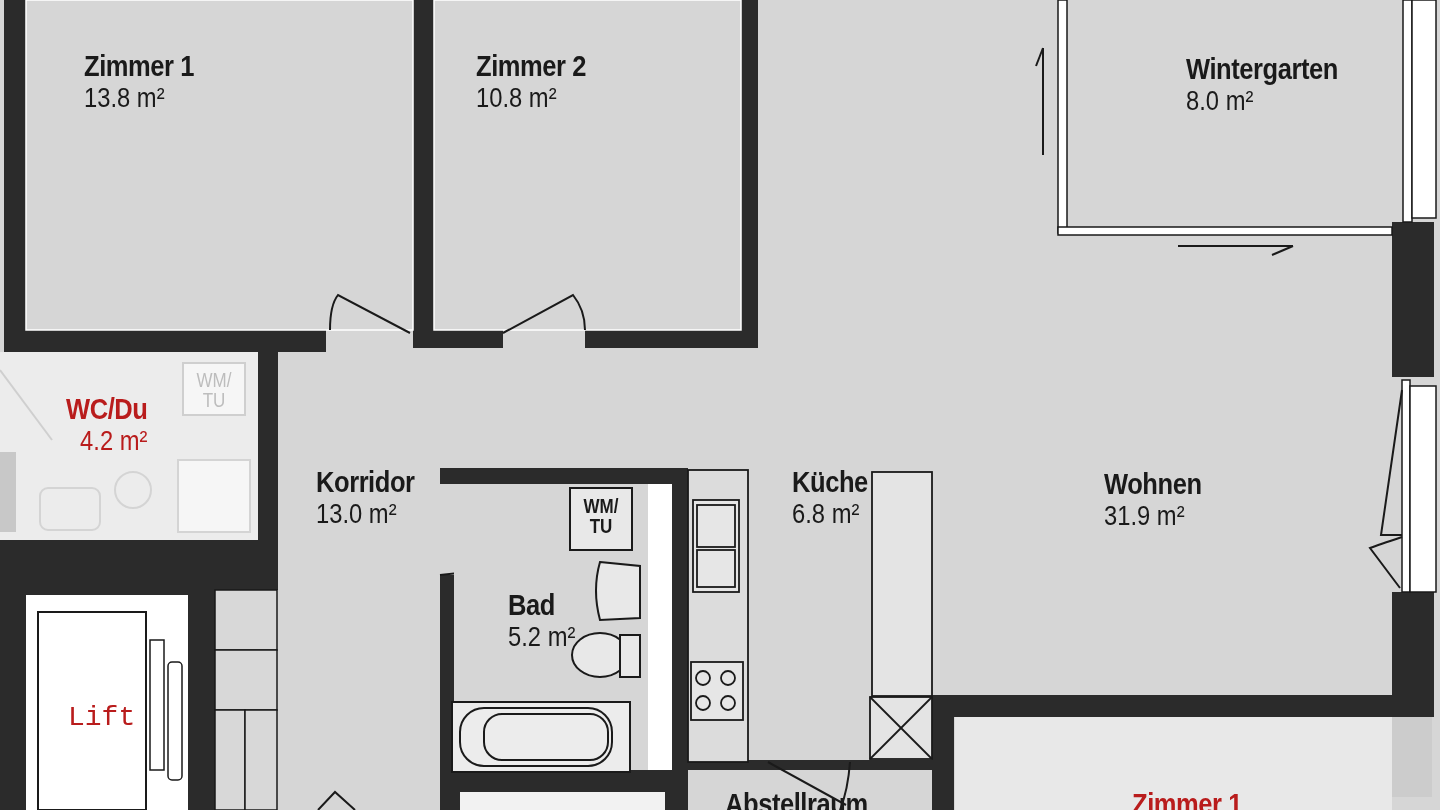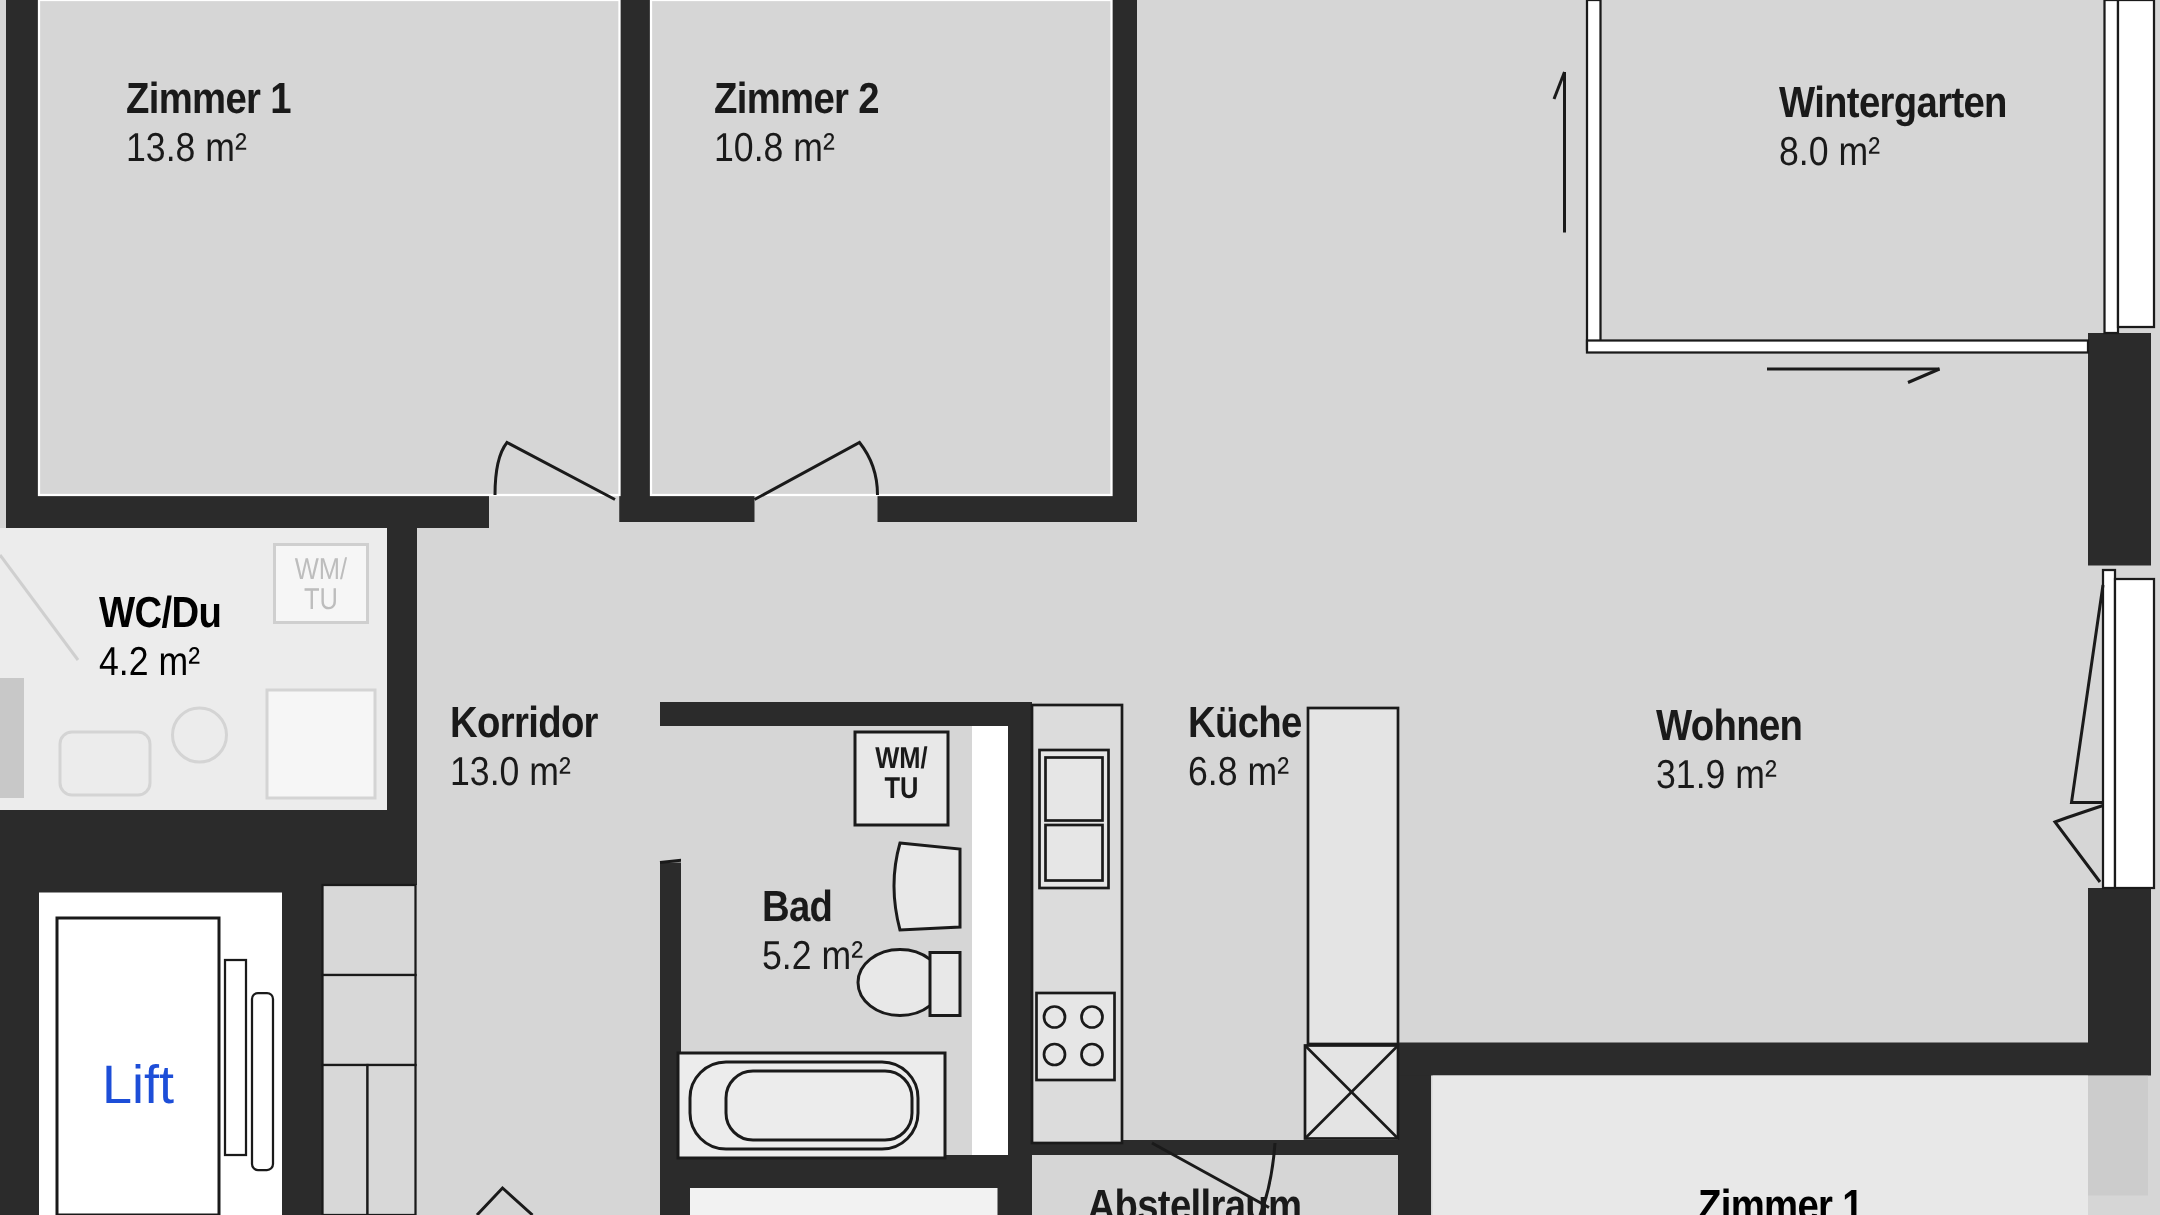--- a/index.html
+++ b/index.html
@@ -1,24 +1,24 @@
 <!DOCTYPE html>
 <html><head>
 <meta charset="utf-8">
 <style>
   html,body{margin:0;padding:0;background:#d6d6d6;}
   body{width:1440px;height:810px;overflow:hidden;position:relative;font-family:"Liberation Sans",sans-serif;}
   #plan{position:absolute;left:0;top:0;width:1440px;height:810px;}
   .label{position:absolute;color:#1a1a1a;line-height:1;}
   .label .name{display:block;font-weight:bold;font-size:29px;letter-spacing:-0.5px;transform:scaleX(0.88);transform-origin:left top;}
   .label .area{display:block;font-size:27px;margin-top:4px;transform:scaleX(0.88);transform-origin:left top;}
-  .label.faded{color:#000000;}
+  .label.faded{color:#b91c1c;text-align:right;}
   .tag{position:absolute;font-weight:bold;font-size:20px;line-height:20px;text-align:center;color:#1a1a1a;transform:scaleX(0.85);}
   .tag.faded{color:#bdbdbd;font-weight:normal;}
-  .lift{position:absolute;font-size:36px;color:#1d4ed8;}
+  .lift{position:absolute;font-size:28px;color:#b91c1c;font-family:Liberation Mono, monospace;}
 </style>
 </head>
 <body>
 
 <svg id="plan" viewBox="0 0 1440 810" xmlns="http://www.w3.org/2000/svg">
 
   <rect x="0" y="0" width="1440" height="810" fill="#d6d6d6"></rect>
 
   <g>
     <rect x="0" y="352" width="258" height="188" fill="#ececec"></rect>
@@ -145,21 +145,21 @@
   <span class="area">10.8 m²</span>
 </div>
 <div class="label" style="left:1186px;top:55px">
   <span class="name">Wintergarten</span>
   <span class="area">8.0 m²</span>
 </div>
 <div class="label faded" style="left:66px;top:395px">
   <span class="name">WC/Du</span>
   <span class="area">4.2 m²</span>
 </div>
-<div class="label" style="left:300px;top:468px">
+<div class="label" style="left:316px;top:468px">
   <span class="name">Korridor</span>
   <span class="area">13.0 m²</span>
 </div>
 <div class="label" style="left:792px;top:468px">
   <span class="name">Küche</span>
   <span class="area">6.8 m²</span>
 </div>
 <div class="label" style="left:1104px;top:470px">
   <span class="name">Wohnen</span>
   <span class="area">31.9 m²</span>

